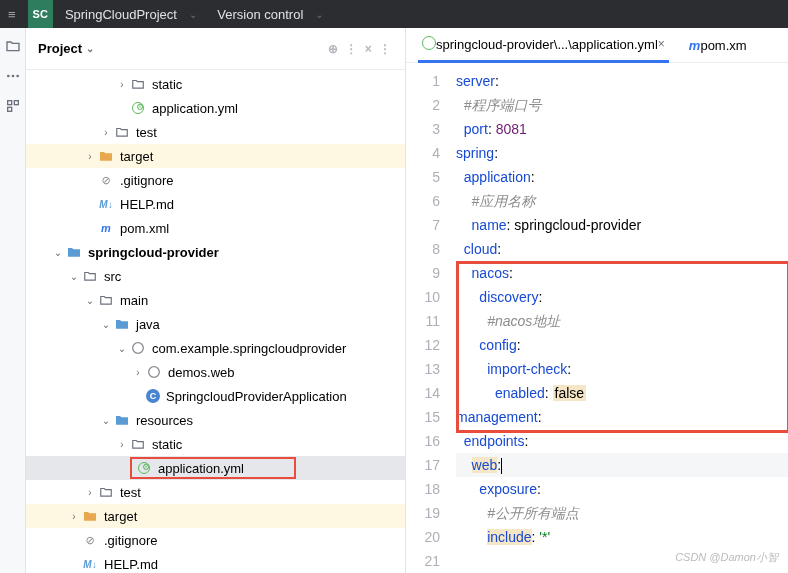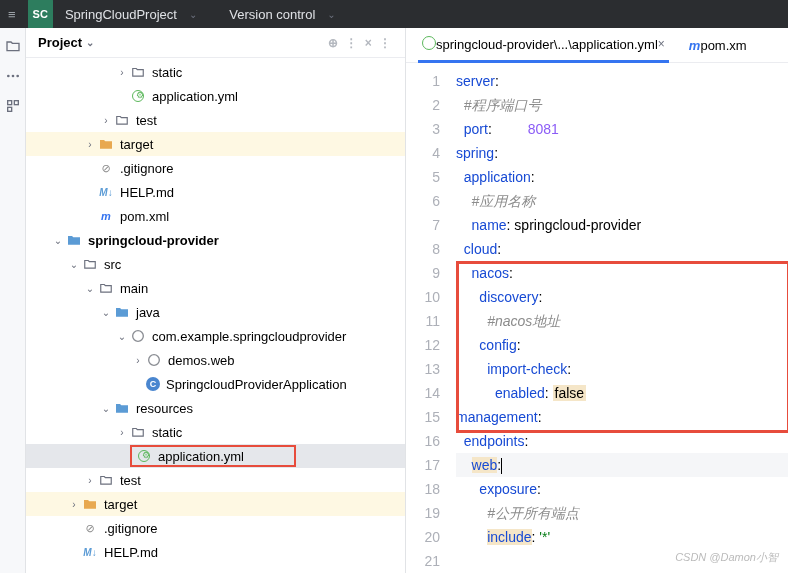--- a/index.html
+++ b/index.html
@@ -6,21 +6,21 @@
 body { background: #fff; width: 788px; height: 573px; overflow: hidden; position: relative; font-size: 13px; }
 .topbar { height: 28px; background: #2b2d30; color: #dfe1e5; display: flex; align-items: center; padding: 0 8px; gap: 12px; }
 .topbar .ham { color: #9aa0a6; }
 .badge { background: #2d7d5e; color: #fff; padding: 10px 5px; border-radius: 3px; font-size: 11px; font-weight: 600; }
 .topbar-text { font-size: 13px; }
 .chev { color: #6c707e; font-size: 10px; }
 .main { display: flex; height: calc(100% - 28px); }
 .left-rail { width: 26px; background: #f7f8fa; border-right: 1px solid #e1e3e6; display: flex; flex-direction: column; align-items: center; padding-top: 10px; gap: 14px; }
 .left-rail svg { width: 16px; height: 16px; }
 .project-panel { width: 380px; border-right: 1px solid #e1e3e6; display: flex; flex-direction: column; background: #fff; }
-.panel-header { height: 30px; display: flex; align-items: center; padding: 0 12px; font-weight: 600; color: #000; border-bottom: 1px solid #ebecf0; }
+.panel-header { height: 42px; display: flex; align-items: center; padding: 0 12px; font-weight: 600; color: #000; border-bottom: 1px solid #ebecf0; }
 .panel-header .chev2 { margin-left: 4px; font-size: 10px; color: #6c707e; }
 .panel-header .spacer { flex: 1; }
 .panel-header .dots { color: #b4b8bf; letter-spacing: 2px; font-size: 12px; }
 .tree { flex: 1; overflow: auto; padding: 2px 0; }
 .row { display: flex; align-items: center; height: 24px; padding-right: 8px; white-space: nowrap; }
 .arrow { width: 12px; text-align: center; color: #6c707e; font-size: 10px; margin-right: 2px; }
 .icon { width: 16px; height: 16px; margin-right: 6px; display: inline-flex; align-items: center; justify-content: center; font-size: 11px; }
 .folder { color: #6c707e; }
 .row.bold .label { font-weight: 700; }
 .row.sel { background: #e5e7eb; }
@@ -37,38 +37,38 @@
 .tab .yml-icon::before { content: ""; width: 12px; height: 12px; border: 1.5px solid #5cb85c; border-radius: 50%; display: inline-block; }
 .tab .close { color: #6c707e; font-size: 12px; }
 .tab .m-icon { color: #3574f0; font-style: italic; font-weight: 700; font-size: 13px; }
 
 .code-area { flex: 1; display: flex; font-family: "JetBrains Mono", Consolas, monospace; font-size: 14px; position: relative; }
 .gutter { width: 44px; text-align: right; padding: 6px 10px 0 0; color: #adb0b8; line-height: 24px; }
 .code { flex: 1; padding: 6px 0 0 6px; line-height: 24px; position: relative; }
 .line { height: 24px; white-space: pre; }
 .line.sel-line { background: #f5f6f8; }
 .k { color: #174ad4; }
-.n { color: #8b5cf6; margin-left: 32px; }
+.n { color: #701a75; }
 .s { color: #067d17; }
 .c { color: #8c8c8c; font-style: italic; }
 .bool { background: #f5e6c8; color: #000; padding: 0 2px; }
 .hl-key { background: #f5e6c8; }
 .cursor { display: inline-block; width: 1px; height: 16px; background: #000; vertical-align: middle; }
 .red-box { position: absolute; border: 3px solid #e74c3c; pointer-events: none; }
 .watermark { position: absolute; bottom: 8px; right: 10px; color: #bbb; font-size: 11px; font-style: italic; }
 </style>
 </head>
 <body>
 
 <div class="topbar">
   <span class="ham">≡</span>
   <span class="badge">SC</span>
   <span class="topbar-text">SpringCloudProject</span>
   <span class="chev">⌄</span>
-  <span class="topbar-text" style="margin-left:20px">Version control</span>
+  <span class="topbar-text" style="margin-left:8px">Version control</span>
   <span class="chev">⌄</span>
 </div>
 
 <div class="main">
   <div class="left-rail">
     <svg viewBox="0 0 24 24" fill="none" stroke="#6c707e" stroke-width="2">
         <path d="M3 6h6l2 2h10v11H3z"></path>
       </svg>
     <svg viewBox="0 0 24 24" fill="#6c707e">
         <circle cx="5" cy="12" r="2"></circle>

